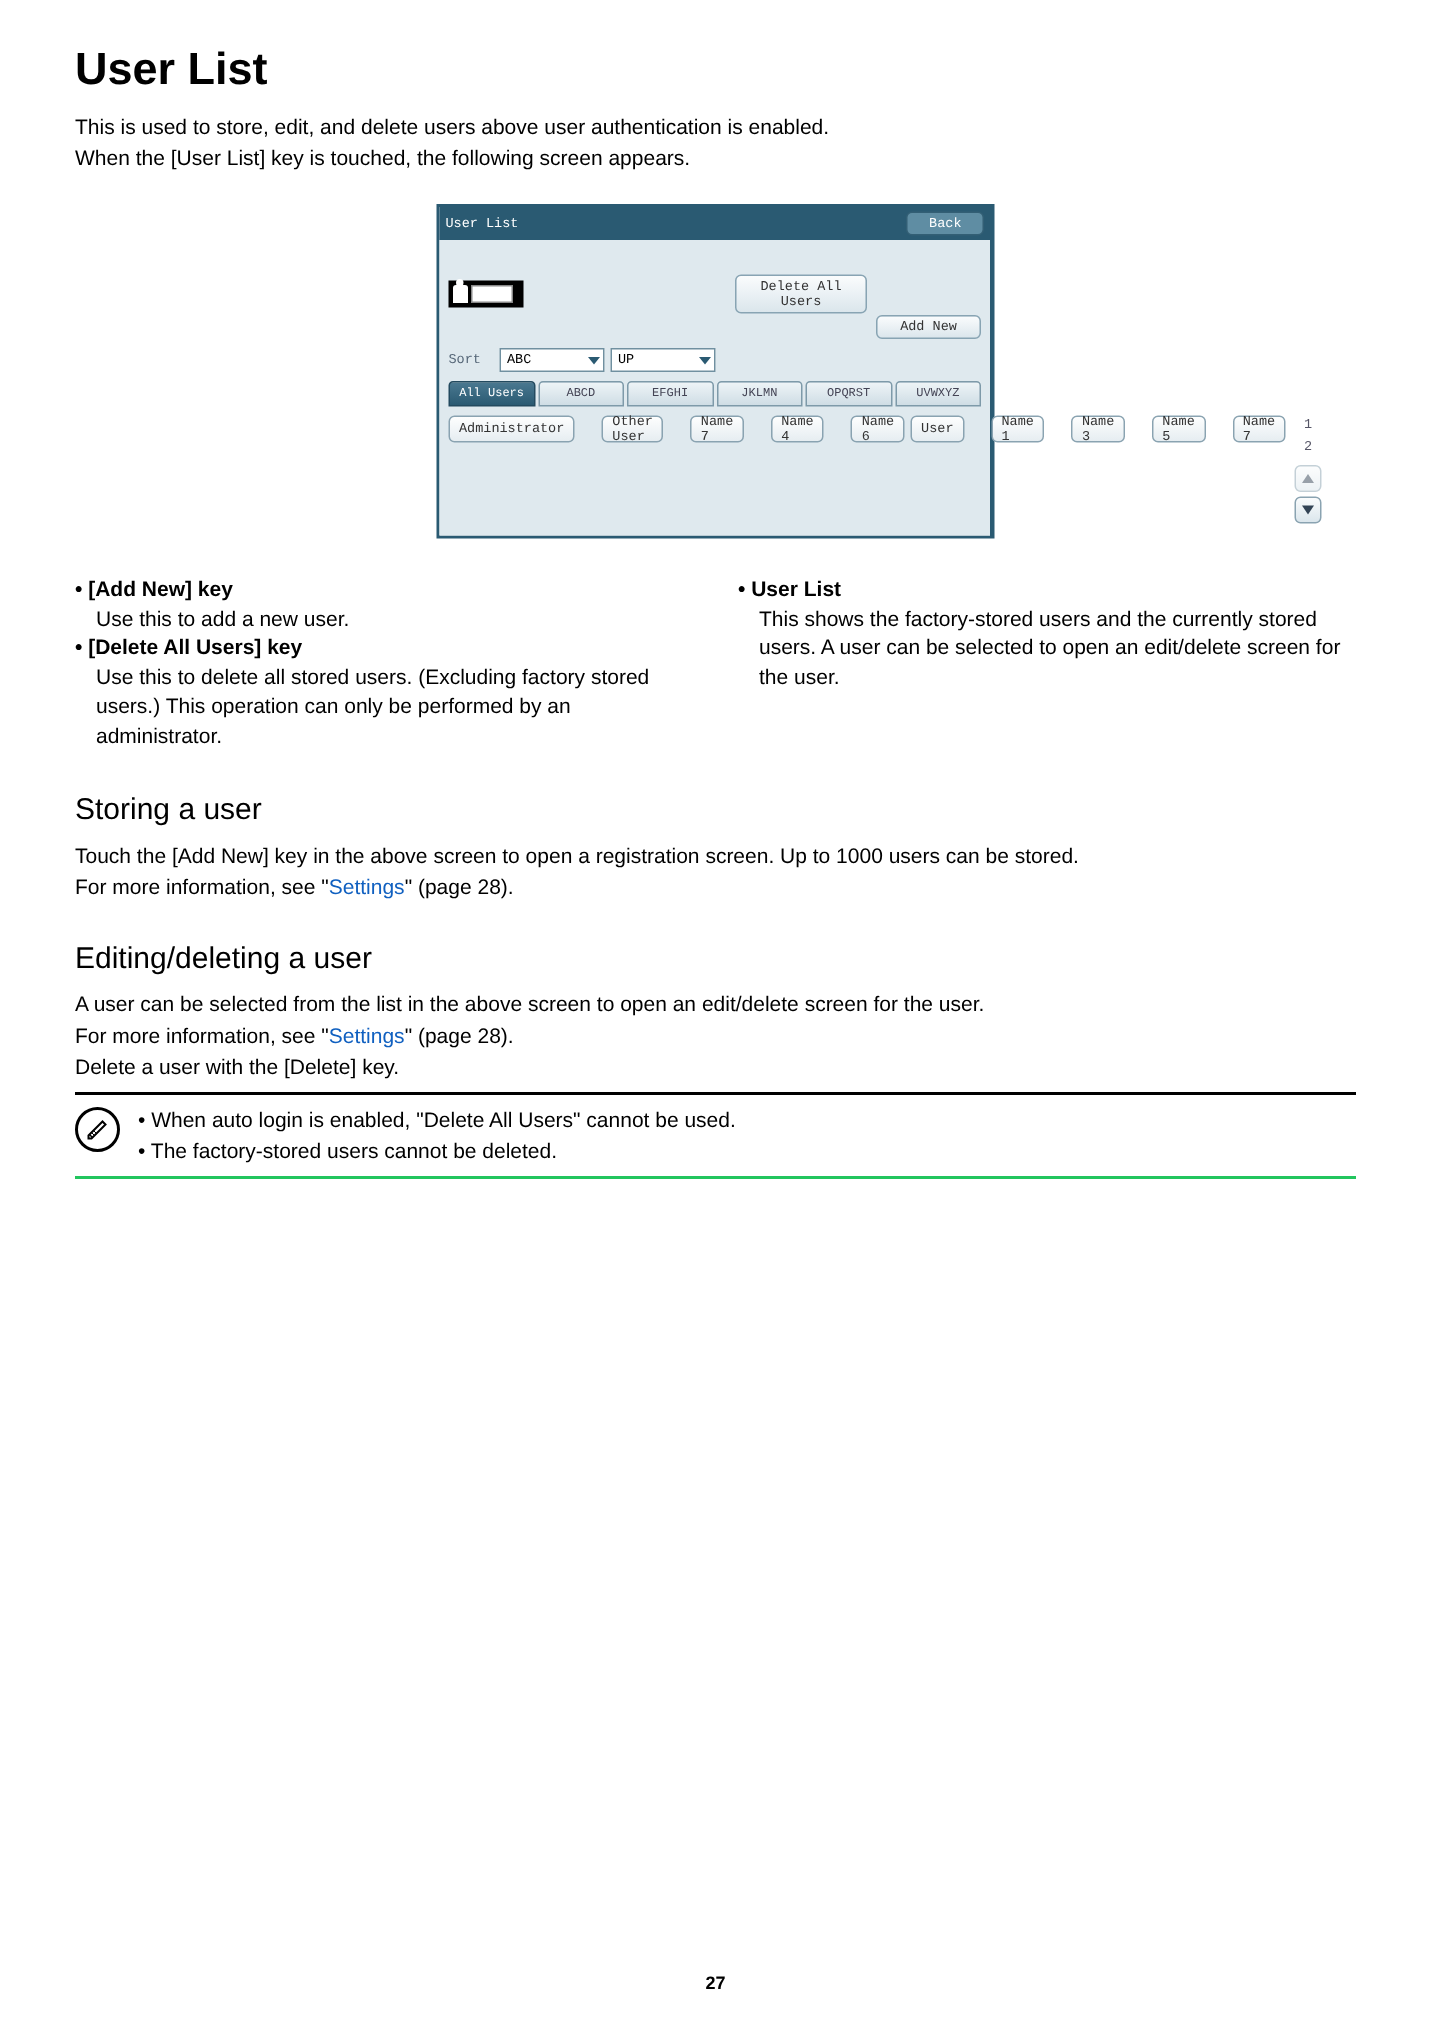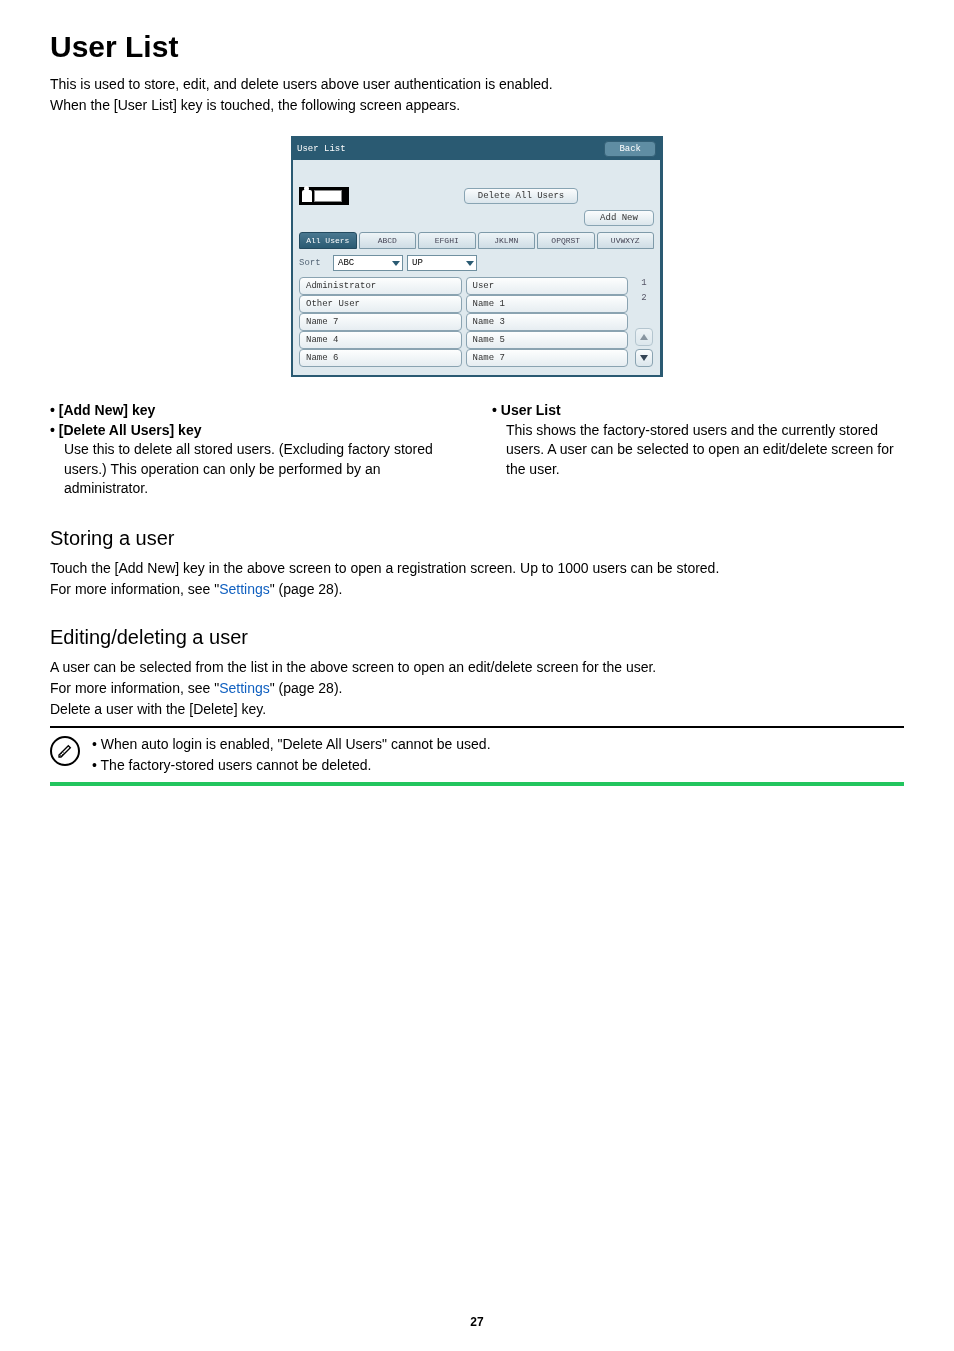--- a/index.html
+++ b/index.html
@@ -43,42 +43,42 @@
       display: flex; align-items: center; padding-left: 3px; gap:2px;
     }
     .user-glyph { width:10px; height:12px; background:#fff; border-radius:2px 2px 0 0; position:relative; }
     .user-glyph::before { content:""; position:absolute; top:-4px; left:2px; width:5px; height:5px; background:#fff; border-radius:50%; }
     .key-slot { width:28px; height:12px; background:#fff; border:1px solid #888; }
     .pbtn {
       background: linear-gradient(#fafcfd,#dbe6ec);
       border: 1px solid #88a4b3; border-radius: 4px;
       padding: 2px 6px; font-size: 9px; color:#333; text-align:center;
     }
-    .pbtn.wide { width: 114px; }
+    .pbtn.wide { width: 88px; }
     .pbtn.addnew { width: 70px; margin-top: 44px; }
     .sort-row { margin-bottom: 6px; align-items:center; }
     .sort-lbl { font-size:9px; color:#567; width:30px; }
     .dropdown {
       background:#fff; border:1px solid #7090a0;
       height:16px; width:70px; display:flex; align-items:center;
       justify-content:space-between; padding:0 2px 0 4px; font-size:9px;
     }
     .dd-arrow {
       width:0; height:0; border-left:4px solid transparent;
       border-right:4px solid transparent; border-top:5px solid #2a5a72;
     }
     .tabs-row { gap:2px; margin-bottom:6px; }
     .tab { flex:1 1 0; background: linear-gradient(#eef4f7,#cfdde5);
       border:1px solid #7e9aa9; border-radius:3px 3px 0 0;
       padding:3px 0; text-align:center; font-size:8px; color:#445;
     }
     .tab.active { background: linear-gradient(#4a7890,#2a5a72); color:#fff; border-color:#234a5f; }
     .list-area { display:flex; gap:6px; }
     .list-cols { display:flex; gap:4px; flex:1; }
-    .list-col { flex:1; display:flex; flex-direction:column; gap:0; }
+    .list-col { flex:1; display:flex; flex-direction:row; gap:18px; }
     .item-btn {
       background: linear-gradient(#fdfefe,#e6edf1);
       border:1px solid #8aa3b1; border-radius:4px;
       height:18px; display:flex; align-items:center; padding:0 6px;
       font-size:9px; color:#333;
     }
     .pager { width:20px; display:flex; flex-direction:column; gap:3px; align-items:center; }
     .pg-num { font-size:9px; color:#556; text-align:center; padding:1px 0;}
     .pg-btn { width:18px; height:18px; border:1px solid #8aa3b1; border-radius:4px;
       background:linear-gradient(#fafcfd,#dbe6ec); display:flex; align-items:center; justify-content:center; }
@@ -92,21 +92,21 @@
     .bullet-head { font-weight:bold; }
     .bullet-head::before { content:"• "; }
     .bullet-body { margin-left: 14px; }
     
     h2 { font-size: 20px; font-weight:normal; margin-bottom:8px; }
     .section-text { font-size:14px; line-height:1.5; margin-bottom: 26px; }
     .link { color:#1060c0; }
     
     
     .note-divider { border-top:2px solid #000; margin-top:4px; }
-    .note-box { display:flex; align-items:flex-start; gap:12px; padding:6px 0 6px 0; border-bottom:4px solid #22c55e; }
+    .note-box { display:flex; align-items:flex-start; gap:12px; padding:6px 0 6px 0; border-bottom:2px solid #22c55e; }
     .note-icon { width:30px; height:30px; border:2px solid #000; border-radius:50%; display:flex; align-items:center; justify-content:center; flex-shrink:0; margin-top:2px;}
     .pencil { width:16px; height:16px; }
     .note-list { font-size:14px; line-height:1.5; }
     .note-list li { list-style:none; }
     .note-list li::before { content:"• "; }
     
     .page-num { position:absolute; bottom:22px; left:0; right:0; text-align:center; font-size:12px; font-weight:bold; }
   </style>
 </head>
 <body>
@@ -127,38 +127,38 @@
       <div class="row row1">
         <div class="user-icon-box">
           <span class="user-glyph"></span>
           <span class="key-slot"></span>
         </div>
         <div class="row" style="gap:6px;">
           <span class="pbtn wide">Delete All Users</span>
           <span class="pbtn addnew">Add New</span>
         </div>
       </div>
+      <div class="row sort-row">
+        <span class="sort-lbl">Sort</span>
+        <div class="dropdown">
+          <span>ABC</span>
+          <span class="dd-arrow"></span>
+        </div>
+        <div class="dropdown">
+          <span>UP</span>
+          <span class="dd-arrow"></span>
+        </div>
+      </div>
       <div class="row tabs-row">
         <span class="tab active">All Users</span>
         <span class="tab">ABCD</span>
         <span class="tab">EFGHI</span>
         <span class="tab">JKLMN</span>
         <span class="tab">OPQRST</span>
         <span class="tab">UVWXYZ</span>
-      </div>
-      <div class="row sort-row">
-        <span class="sort-lbl">Sort</span>
-        <div class="dropdown">
-          <span>ABC</span>
-          <span class="dd-arrow"></span>
-        </div>
-        <div class="dropdown">
-          <span>UP</span>
-          <span class="dd-arrow"></span>
-        </div>
       </div>
       <div class="list-area">
         <div class="list-cols">
           <div class="list-col">
             <div class="item-btn">Administrator</div>
             <div class="item-btn">Other User</div>
             <div class="item-btn">Name 7</div>
             <div class="item-btn">Name 4</div>
             <div class="item-btn">Name 6</div>
           </div>
@@ -182,20 +182,21 @@
             </div>
         </div>
       </div>
     </div>
   </div>
 </div>
 
 <div class="desc-cols">
   <div class="desc-col">
     <div class="bullet-head">[Add New] key</div>
+    <div class="bullet-body">Use this to add a new user.</div>
     <div class="bullet-head">[Delete All Users] key</div>
     <div class="bullet-body">Use this to delete all stored users. (Excluding factory stored users.) This operation can only be performed by an administrator.</div>
   </div>
   <div class="desc-col">
     <div class="bullet-head">User List</div>
     <div class="bullet-body">This shows the factory-stored users and the currently stored users. A user can be selected to open an edit/delete screen for the user.</div>
   </div>
 </div>
 
 <h2>Storing a user</h2>

